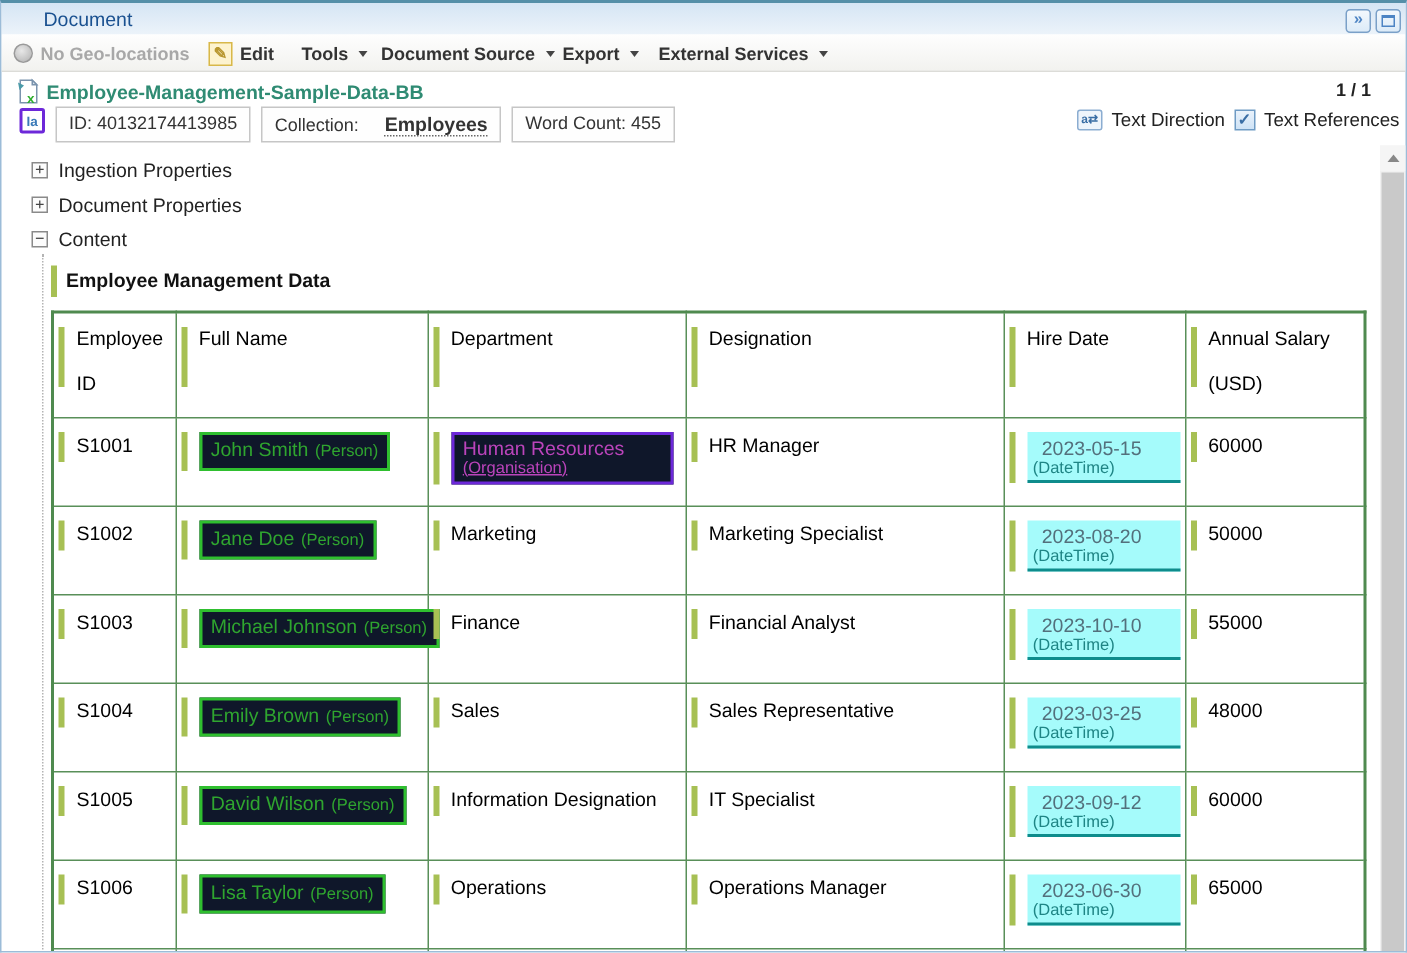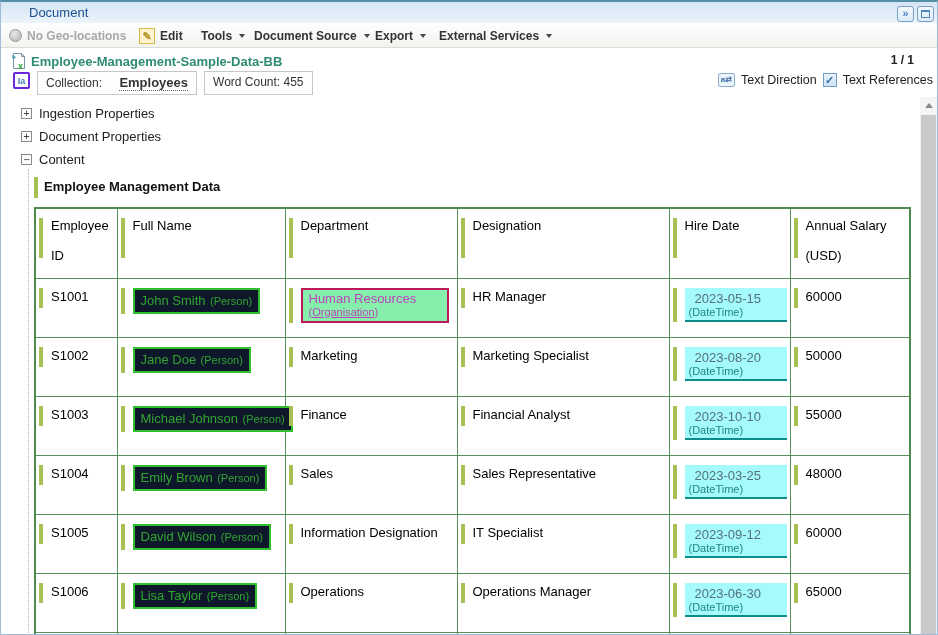--- a/index.html
+++ b/index.html
@@ -68,21 +68,21 @@
   table.doc td { height:59px; }
   .cellflex { display:flex; align-items:flex-start; gap:8px; }
   .bar { width:4px; flex:0 0 4px; background:#a7c054; align-self:stretch; min-height:20px; }
   .hbar { width:4px; flex:0 0 4px; background:#a7c054; height:40px; }
   .hval { font-size:13px; color:#000; line-height:30px; margin-top:-7px; }
   .cval { font-size:13px; color:#000; padding-top:1px; }
   .entity { cursor:pointer; }
   .person { display:inline-block; background:#0f172a; border:2px solid #2fbf2f; padding:1px 6px 3px; white-space:nowrap; }
   .person .ename { color:#2fa52f; font-size:13px; }
   .person .etype { color:#2fa52f; font-size:11px; }
-  .org { display:inline-block; background:#86efac; border:2px solid #be185d; padding:1px 6px 3px; min-width:148px; }
+  .org { display:inline-block; background:#0f172a; border:2px solid #6d28d9; padding:1px 6px 3px; min-width:148px; }
   .org .ename { color:#bb44bb; font-size:13px; }
   .org .etype { color:#bb44bb; font-size:11px;text-decoration:underline; }
   .dt { display:inline-block; background:#a5fbfb; border-bottom:2px solid #0e8c8c; padding:3px 8px 2px 4px; min-width:102px; }
   .dt .dval { color:#53707c; font-size:13px; padding-left:6px; }
   .dt .dtype { color:#1f8585; font-size:11px; }
   tr.stub td { height:30px; }
 
   
   .scrollbar { position:absolute; right:0; top:95px; bottom:0; width:17px; background:#f1f1f1; }
   .sb-btn { height:17px; background:#f5f5f5; display:flex; align-items:center; justify-content:center; cursor:pointer; }
@@ -142,20 +142,21 @@
       <text x="8" y="16.5" fill="#2fae2f" font-size="9" font-weight="bold" font-family="sans-serif">x</text>
     </svg>
   </span>
   <span class="doc-title">Employee-Management-Sample-Data-BB</span>
   <span class="pagination">1 / 1</span>
 
   <div class="meta-icon">
     <span>Ia</span>
   </div>
   <div class="meta-row">
+    <div class="meta-box">ID: 40132174413985</div>
     <div class="meta-box">
       <span>Collection:</span>
       <span class="coll-val">Employees</span>
     </div>
     <div class="meta-box">Word Count: 455</div>
   </div>
 
   <div class="right-controls">
     <span class="td-icon">a⇄</span>
     <span>Text Direction</span>

